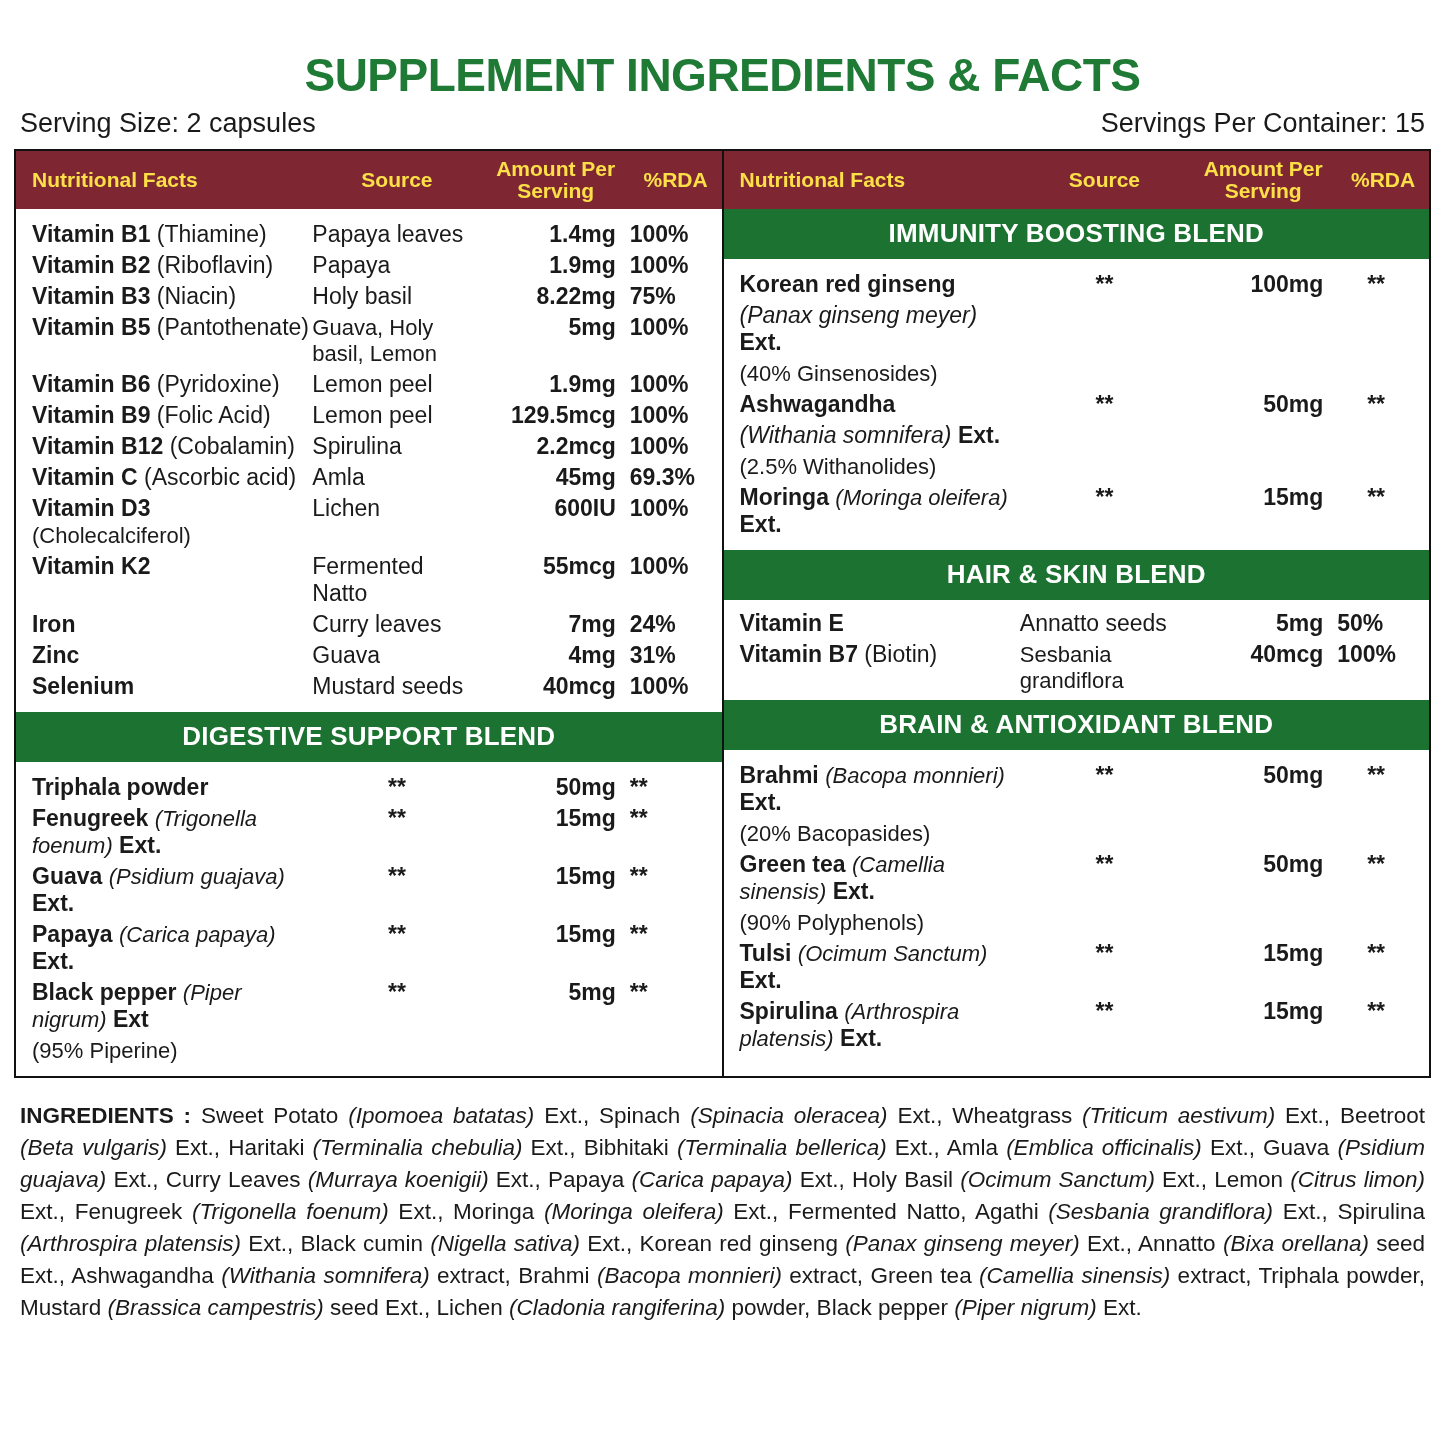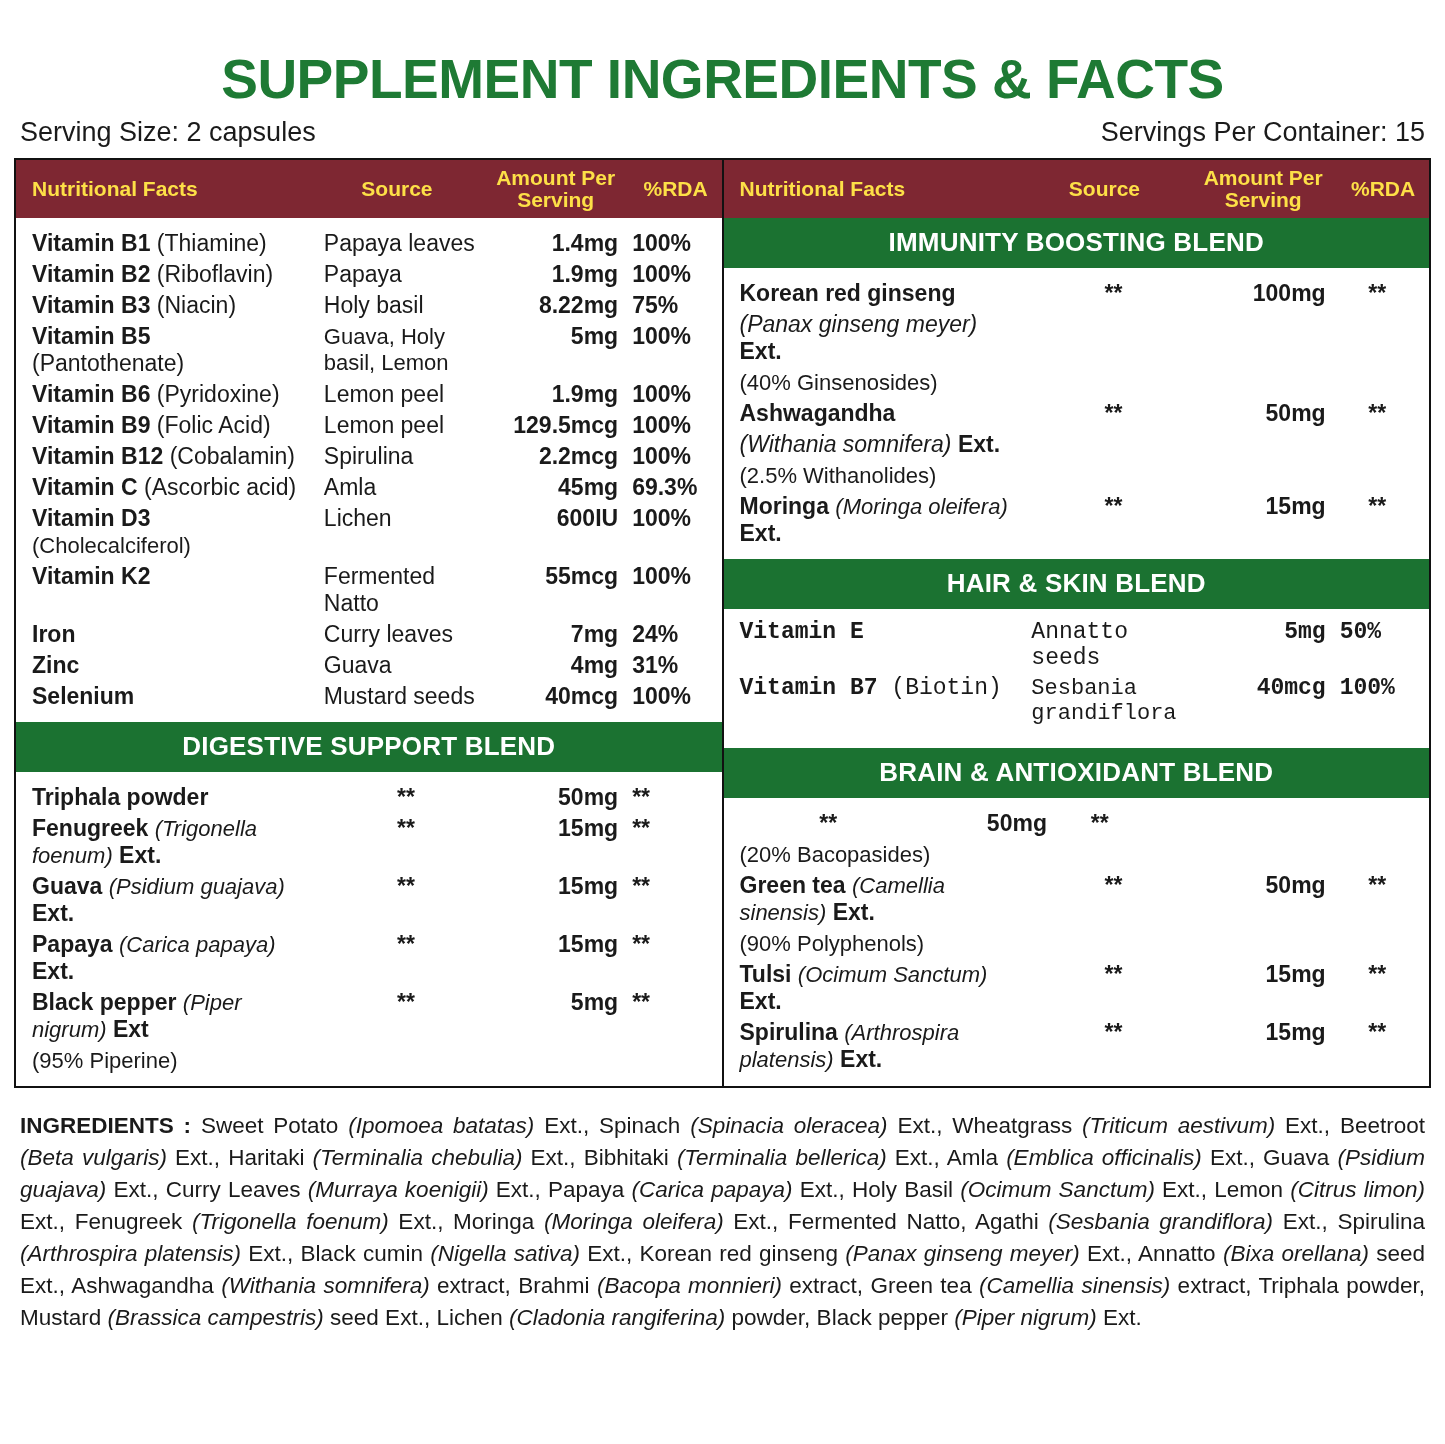--- a/index.html
+++ b/index.html
@@ -10,21 +10,21 @@
     background: #ffffff;
     font-family: "Liberation Sans", sans-serif;
     color: #1a1a1a;
     overflow: hidden;
   }
   .page { padding: 14px 14px 0 14px; }
 
   .title {
     text-align: center;
     color: #1e7a34;
-    font-size: 55px;
+    font-size: 46px;
     font-weight: bold;
     letter-spacing: -0.5px;
     margin: 38px 0 4px 0;
     line-height: 1;
   }
   .serving-row {
     display: flex;
     justify-content: space-between;
     align-items: baseline;
     font-size: 27px;
@@ -62,30 +62,30 @@
     background: #1b7231;
     color: #fff;
     font-weight: bold;
     font-size: 26px;
     text-align: center;
     padding: 9px 0 10px 0;
     letter-spacing: 0.2px;
   }
 
   .rows { padding: 10px 0 10px 0; border-radius: 12px; }
-  .rows.tight { padding: 8px 0 20px 0; font-family: Liberation Mono, monospace; }
+  .rows.tight { padding: 8px 0 4px 0; }
 
   .row {
     display: flex;
     align-items: baseline;
     font-size: 23px;
     padding: 2px 0;
   }
   .row .c1 { width: 42%; padding-left: 16px; }
-  .row .c2 { width: 24%; margin-left: 20px; }
+  .row .c2 { width: 24%; }
   .row .c3 { width: 21%; text-align: right; padding-right: 14px; font-weight: bold; }
   .row .c4 { width: 13%; text-align: left; padding-right: 14px; font-weight: bold; }
   .row .c2.center { text-align: center; font-weight: bold; }
   .row .c4.center { text-align: center; }
 
   .nm { font-weight: bold; }
   .it { font-style: italic; }
   .sub { font-size: 22px; }
 
   .spacer-fill { flex: 1; }
@@ -317,20 +317,21 @@
           <div class="c2 sub">Sesbania grandiflora</div>
           <div class="c3">40mcg</div>
           <div class="c4">100%</div>
         </div>
       </div>
 
       <div class="blend">BRAIN &amp; ANTIOXIDANT BLEND</div>
 
       <div class="rows">
         <div class="row">
+          <div class="c1"><span class="nm">Brahmi</span> <span class="it sub">(Bacopa monnieri)</span> <span class="nm">Ext.</span></div>
           <div class="c2 center">**</div>
           <div class="c3">50mg</div>
           <div class="c4 center">**</div>
         </div>
         <div class="row">
           <div class="c1"><span class="sub">(20% Bacopasides)</span></div>
           <div class="c2"></div>
             <div class="c3"></div>
             <div class="c4"></div>
         </div>

